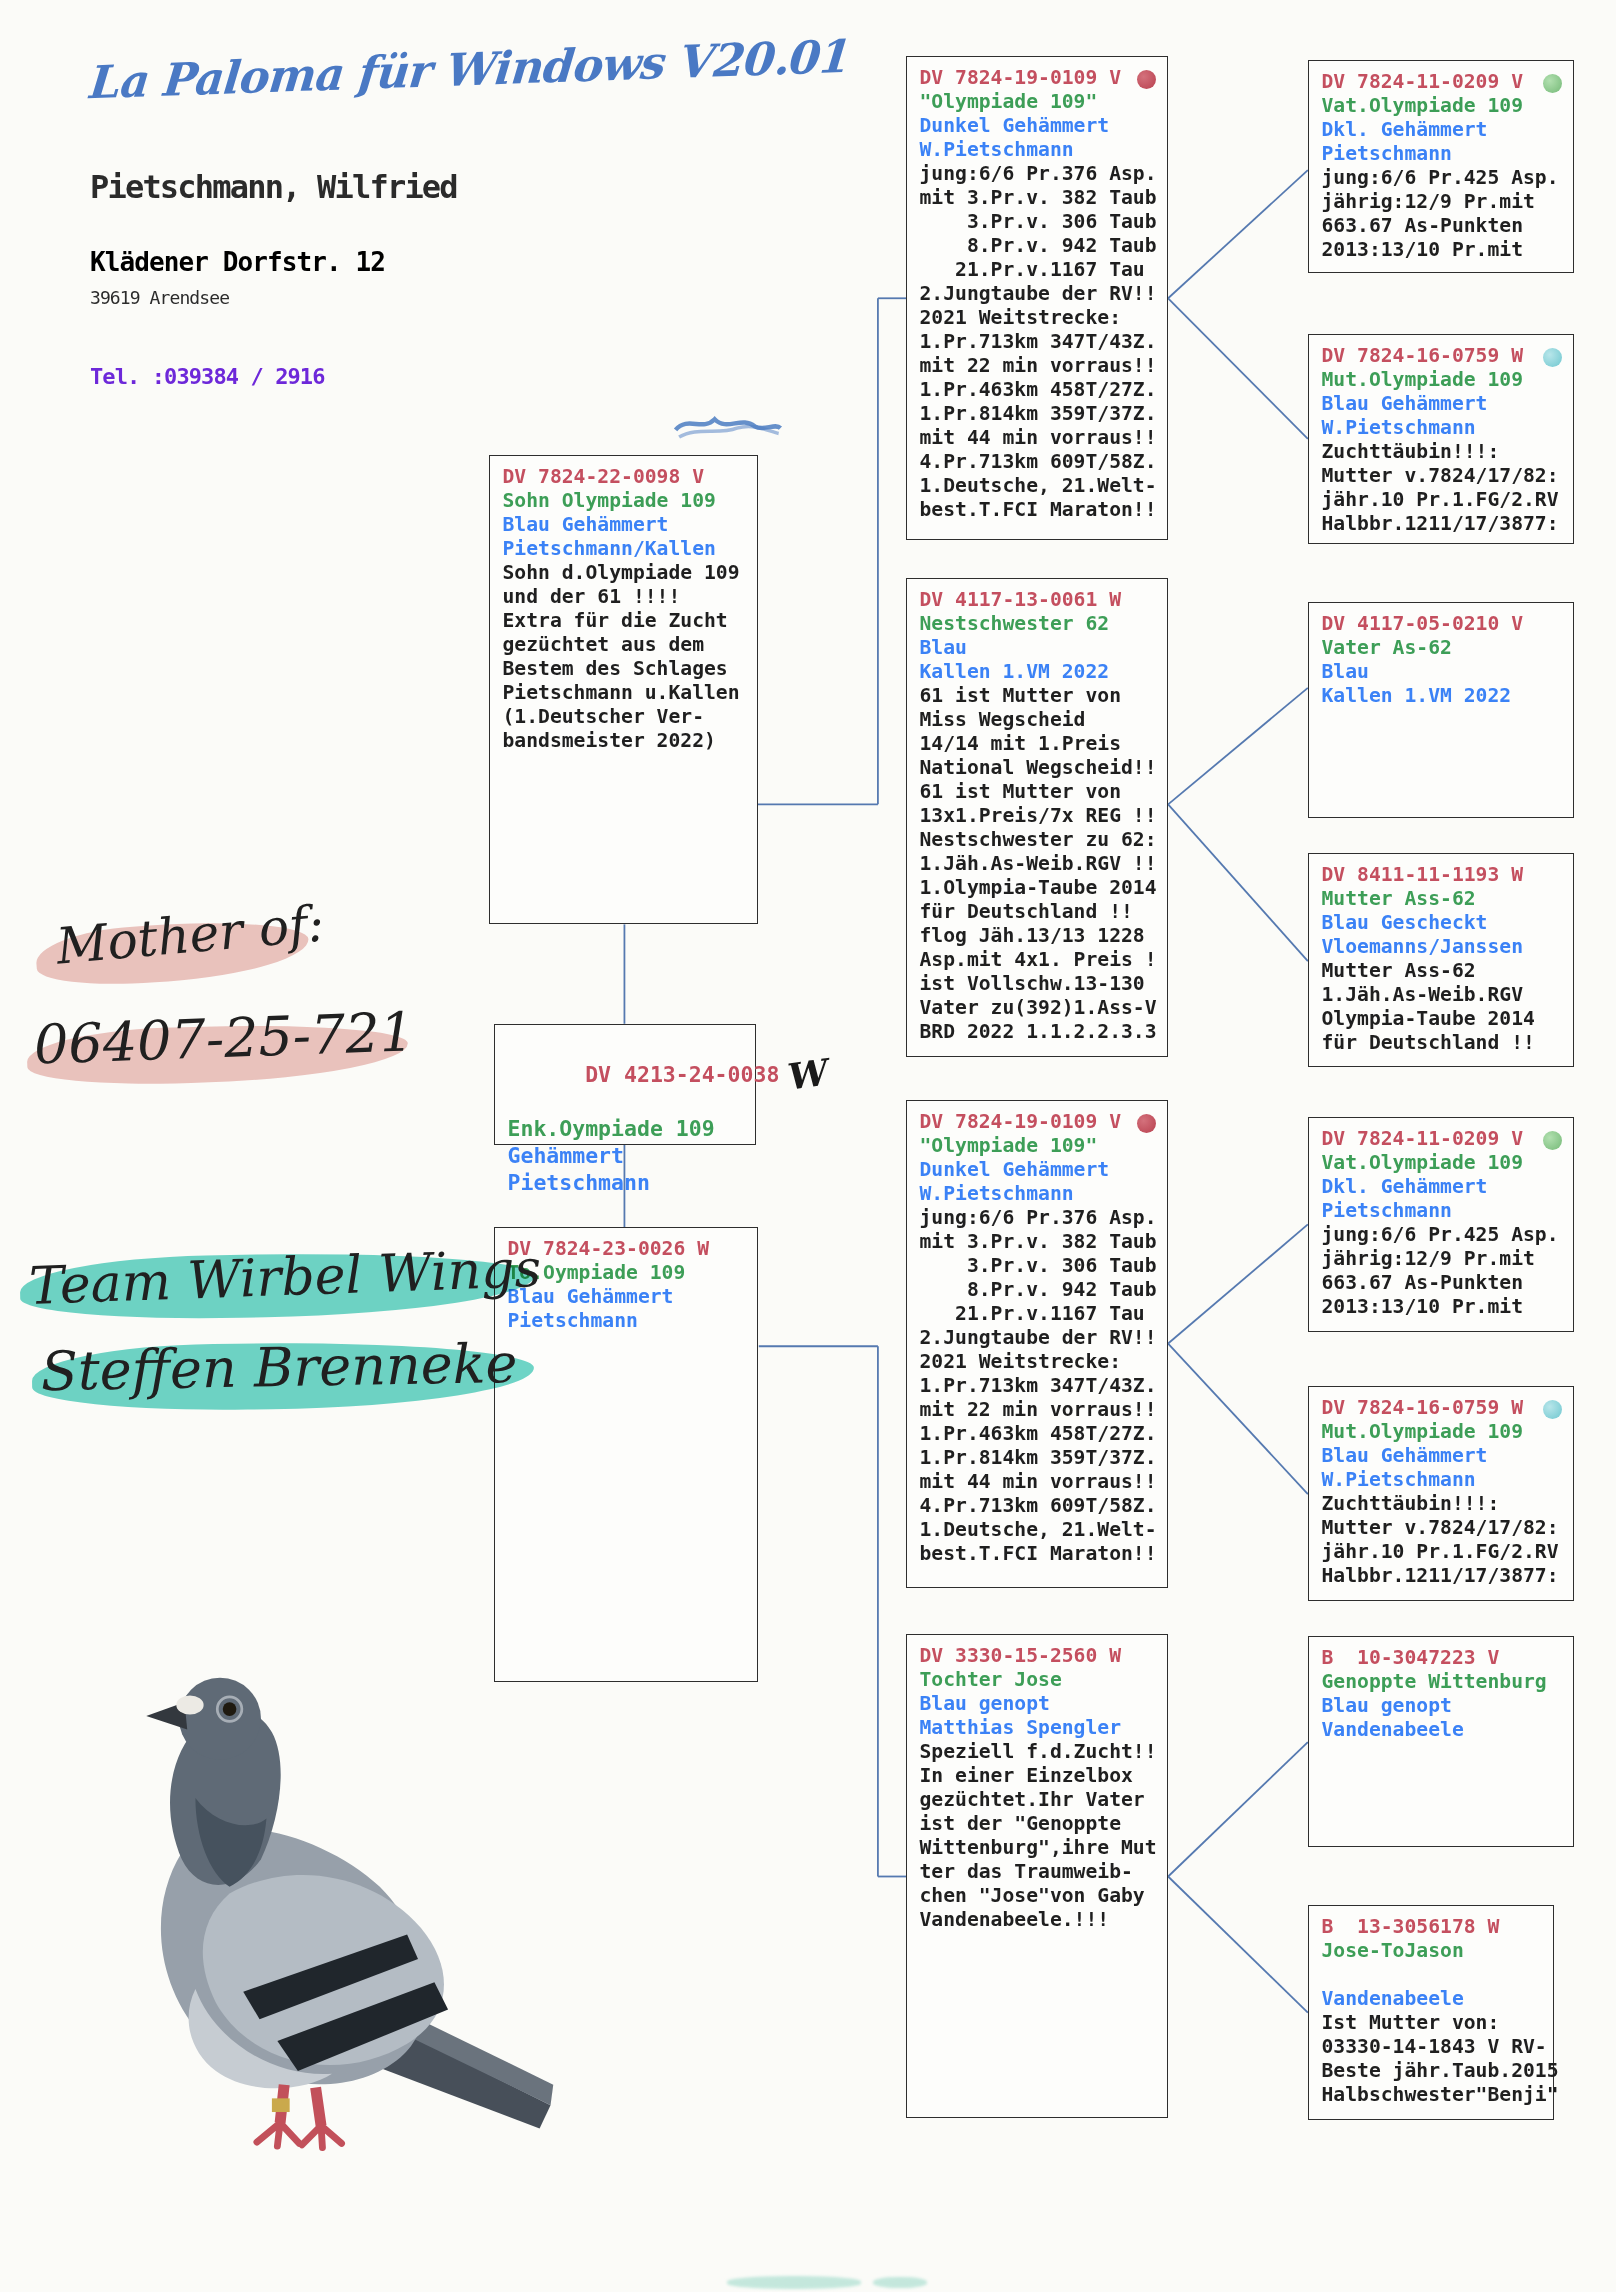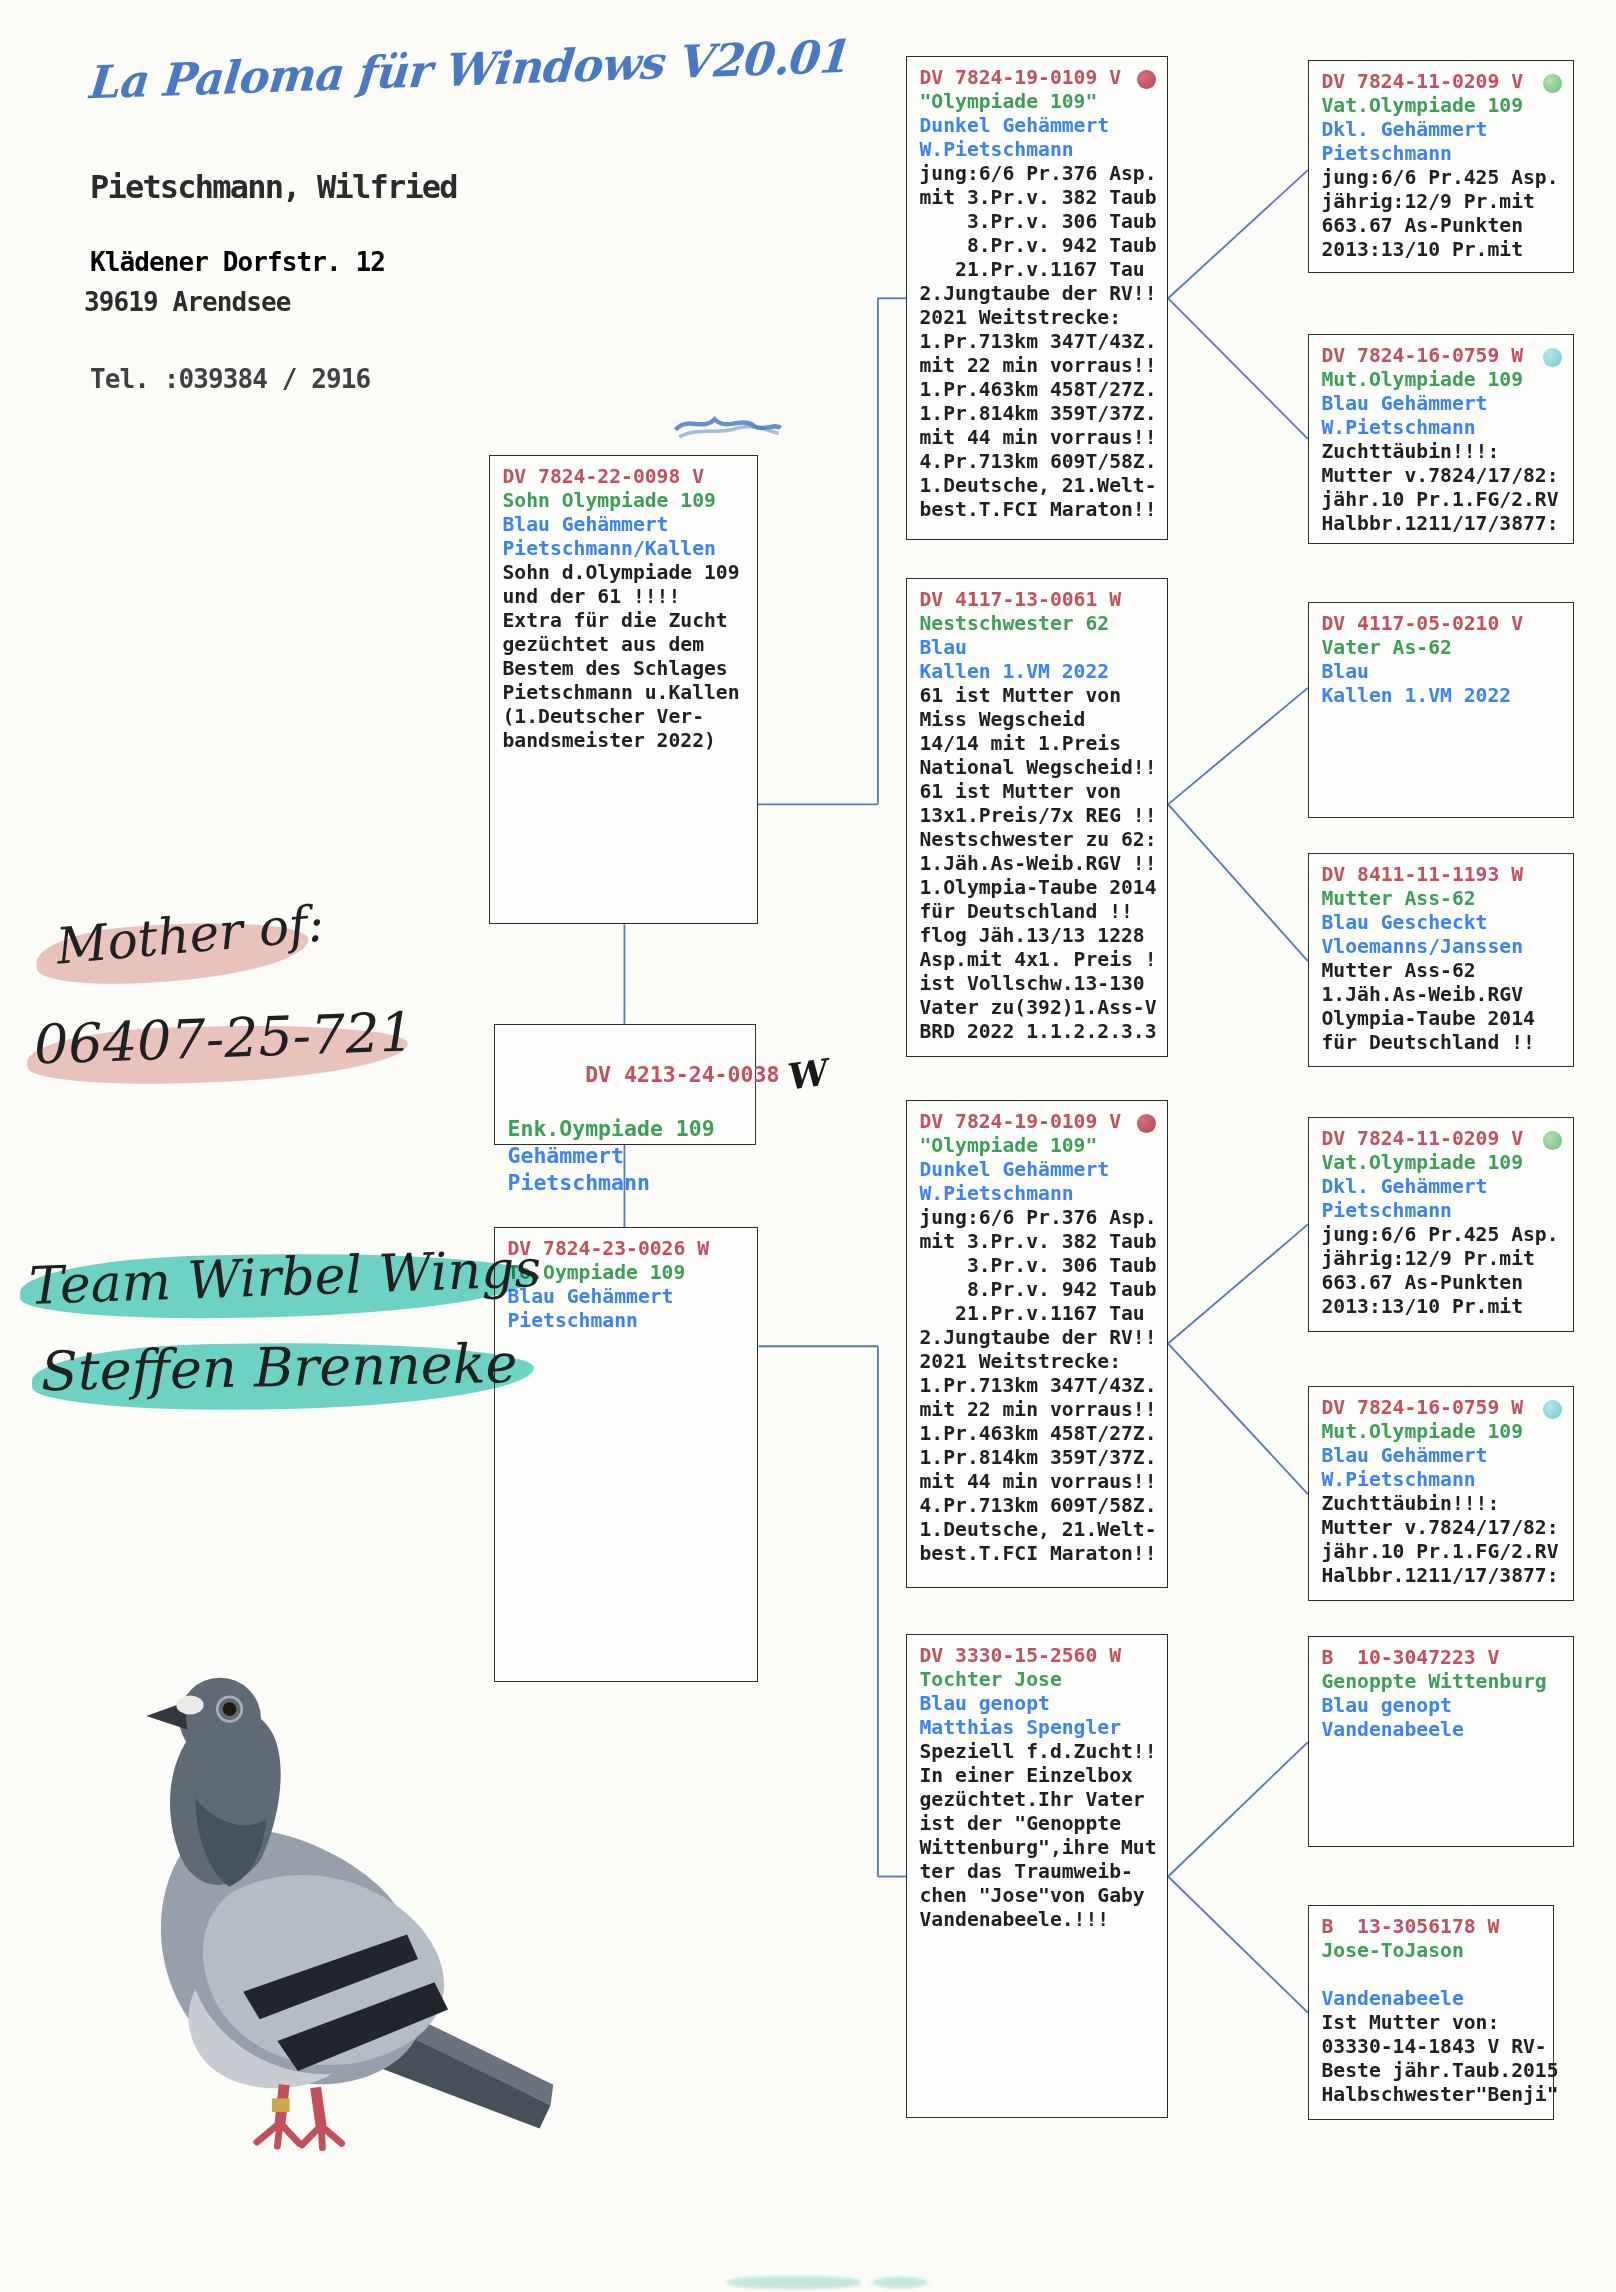--- a/index.html
+++ b/index.html
@@ -22,22 +22,22 @@
   .dot[data-dot="green"]{display:block;background:radial-gradient(circle at 35% 35%,#b2e0b0,#74b976)}
   .dot[data-dot="cyan"]{display:block;background:radial-gradient(circle at 35% 35%,#b8e6ea,#6fc7cf)}
   .sexmark{font-family:"DejaVu Serif","Liberation Serif",serif;font-style:italic;color:#1a1a1a;
            display:inline-block;transform:rotate(-8deg);font-size:36px !important;margin-left:9px;vertical-align:-5.4px}
   
   .app-title{position:absolute;left:90px;top:43px;z-index:4;color:#4a79c4;
              font-family:"DejaVu Serif","Liberation Serif",serif;font-style:italic;font-weight:bold;
              font-size:45px;letter-spacing:-0.9px;transform:rotate(-2deg) skewX(-8deg);white-space:pre}
   .owner{position:absolute;left:90px;top:168px;font-weight:bold;font-size:32px;letter-spacing:-1.8px;color:#2b2b2b;z-index:4;white-space:pre}
   .addr1{position:absolute;left:90px;top:247px;font-weight:bold;font-size:26px;letter-spacing:-0.9px;color:#000000;z-index:4;white-space:pre}
-  .addr2{position:absolute;left:84px;top:287px;font-weight:bold;font-size:26px;letter-spacing:-0.9px;color:#2b2b2b;z-index:4;white-space:pre}
-  .phone{position:absolute;left:90px;top:364px;font-weight:bold;font-size:26px;letter-spacing:-0.9px;color:#404040;z-index:4;white-space:pre}
+  .addr2{position:absolute;left:90px;top:287px;font-weight:normal;font-size:18px;letter-spacing:-0.9px;color:#2b2b2b;z-index:4;white-space:pre}
+  .phone{position:absolute;left:90px;top:364px;font-weight:bold;font-size:22px;letter-spacing:-0.9px;color:#6d28d9;z-index:4;white-space:pre}
   
   .hand{position:absolute;z-index:5;font-family:"DejaVu Serif","Liberation Serif",serif;
         font-style:italic;color:#202020;white-space:pre}
   .hl{position:absolute;z-index:3;mix-blend-mode:multiply;border-radius:38% 62% 55% 45% / 55% 45% 60% 40%}
   .hl.pink{background:rgba(233,183,179,.8)}
   .hl.teal{background:rgba(86,207,192,.85)}
   .smudge{position:absolute;z-index:3;mix-blend-mode:multiply;background:#8fd8c8;opacity:.5;
           filter:blur(1.8px);border-radius:45%}
   .scribble{position:absolute;z-index:4}
   .pigeon{position:absolute;z-index:2}

